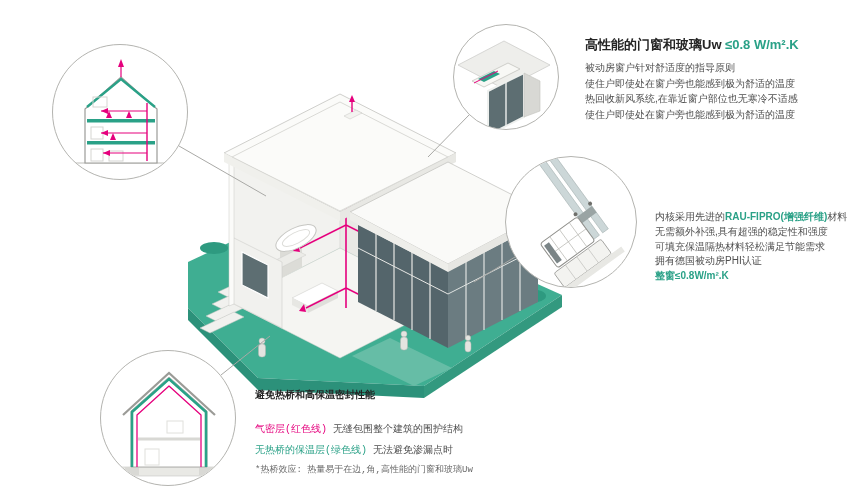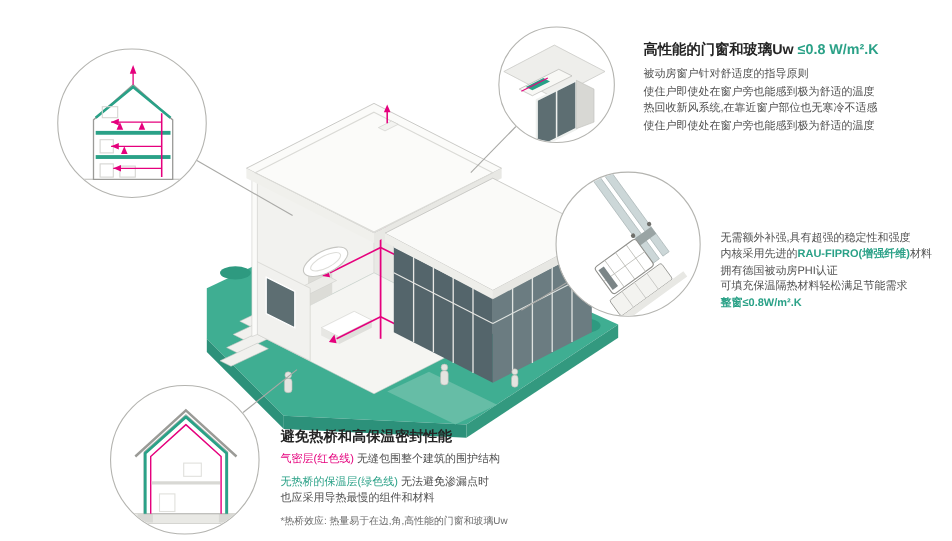--- a/index.html
+++ b/index.html
@@ -247,37 +247,36 @@
     <div class="body" style="font-size:10px; margin-top:6px; line-height:1.55;">
       <div>被动房窗户针对舒适度的指导原则</div>
       <div>使住户即使处在窗户旁也能感到极为舒适的温度</div>
       <div>热回收新风系统,在靠近窗户部位也无寒冷不适感</div>
       <div>使住户即使处在窗户旁也能感到极为舒适的温度</div>
     </div>
   </div>
 
   <div class="tb" style="left:655px; top:210px; width:206px;">
     <div class="body" style="font-size:10px; line-height:1.48;">
-      <div>无需额外补强,具有超强的稳定性和强度</div>
       <div>
         <span>内核采用先进的</span><span class="teal bold">RAU-FIPRO(增强纤维)</span><span>材料</span>
       </div>
+      <div>无需额外补强,具有超强的稳定性和强度</div>
+      <div>可填充保温隔热材料轻松满足节能需求</div>
       <div>拥有德国被动房PHI认证</div>
-      <div>可填充保温隔热材料轻松满足节能需求</div>
       <div class="teal bold">整窗≤0.8W/m².K</div>
     </div>
   </div>
 
   <div class="tb" style="left:255px; top:388px; width:310px;">
-    <div class="title" style="font-size:13px;">避免热桥和高保温密封性能</div>
-    <div class="body" style="font-size:10px; margin-top:5px; line-height:1.45;">
+    <div class="title" style="font-size:10px;">避免热桥和高保温密封性能</div>
+    <div class="body" style="font-size:10px; margin-top:21px; line-height:1.45;font-family:Liberation Mono, monospace;">
       <div>
         <span class="magenta">气密层(红色线)</span><span> 无缝包围整个建筑的围护结构</span>
       </div>
       <div style="margin-top:6px;">
         <span class="teal">无热桥的保温层(绿色线)</span><span> 无法避免渗漏点时</span>
       </div>
-      <div>也应采用导热最慢的组件和材料</div>
       <div style="margin-top:6px; font-size:9px; color:#6a6a6a;">*热桥效应: 热量易于在边,角,高性能的门窗和玻璃Uw</div>
     </div>
   </div>
 
 </div>
 
 </body></html>

